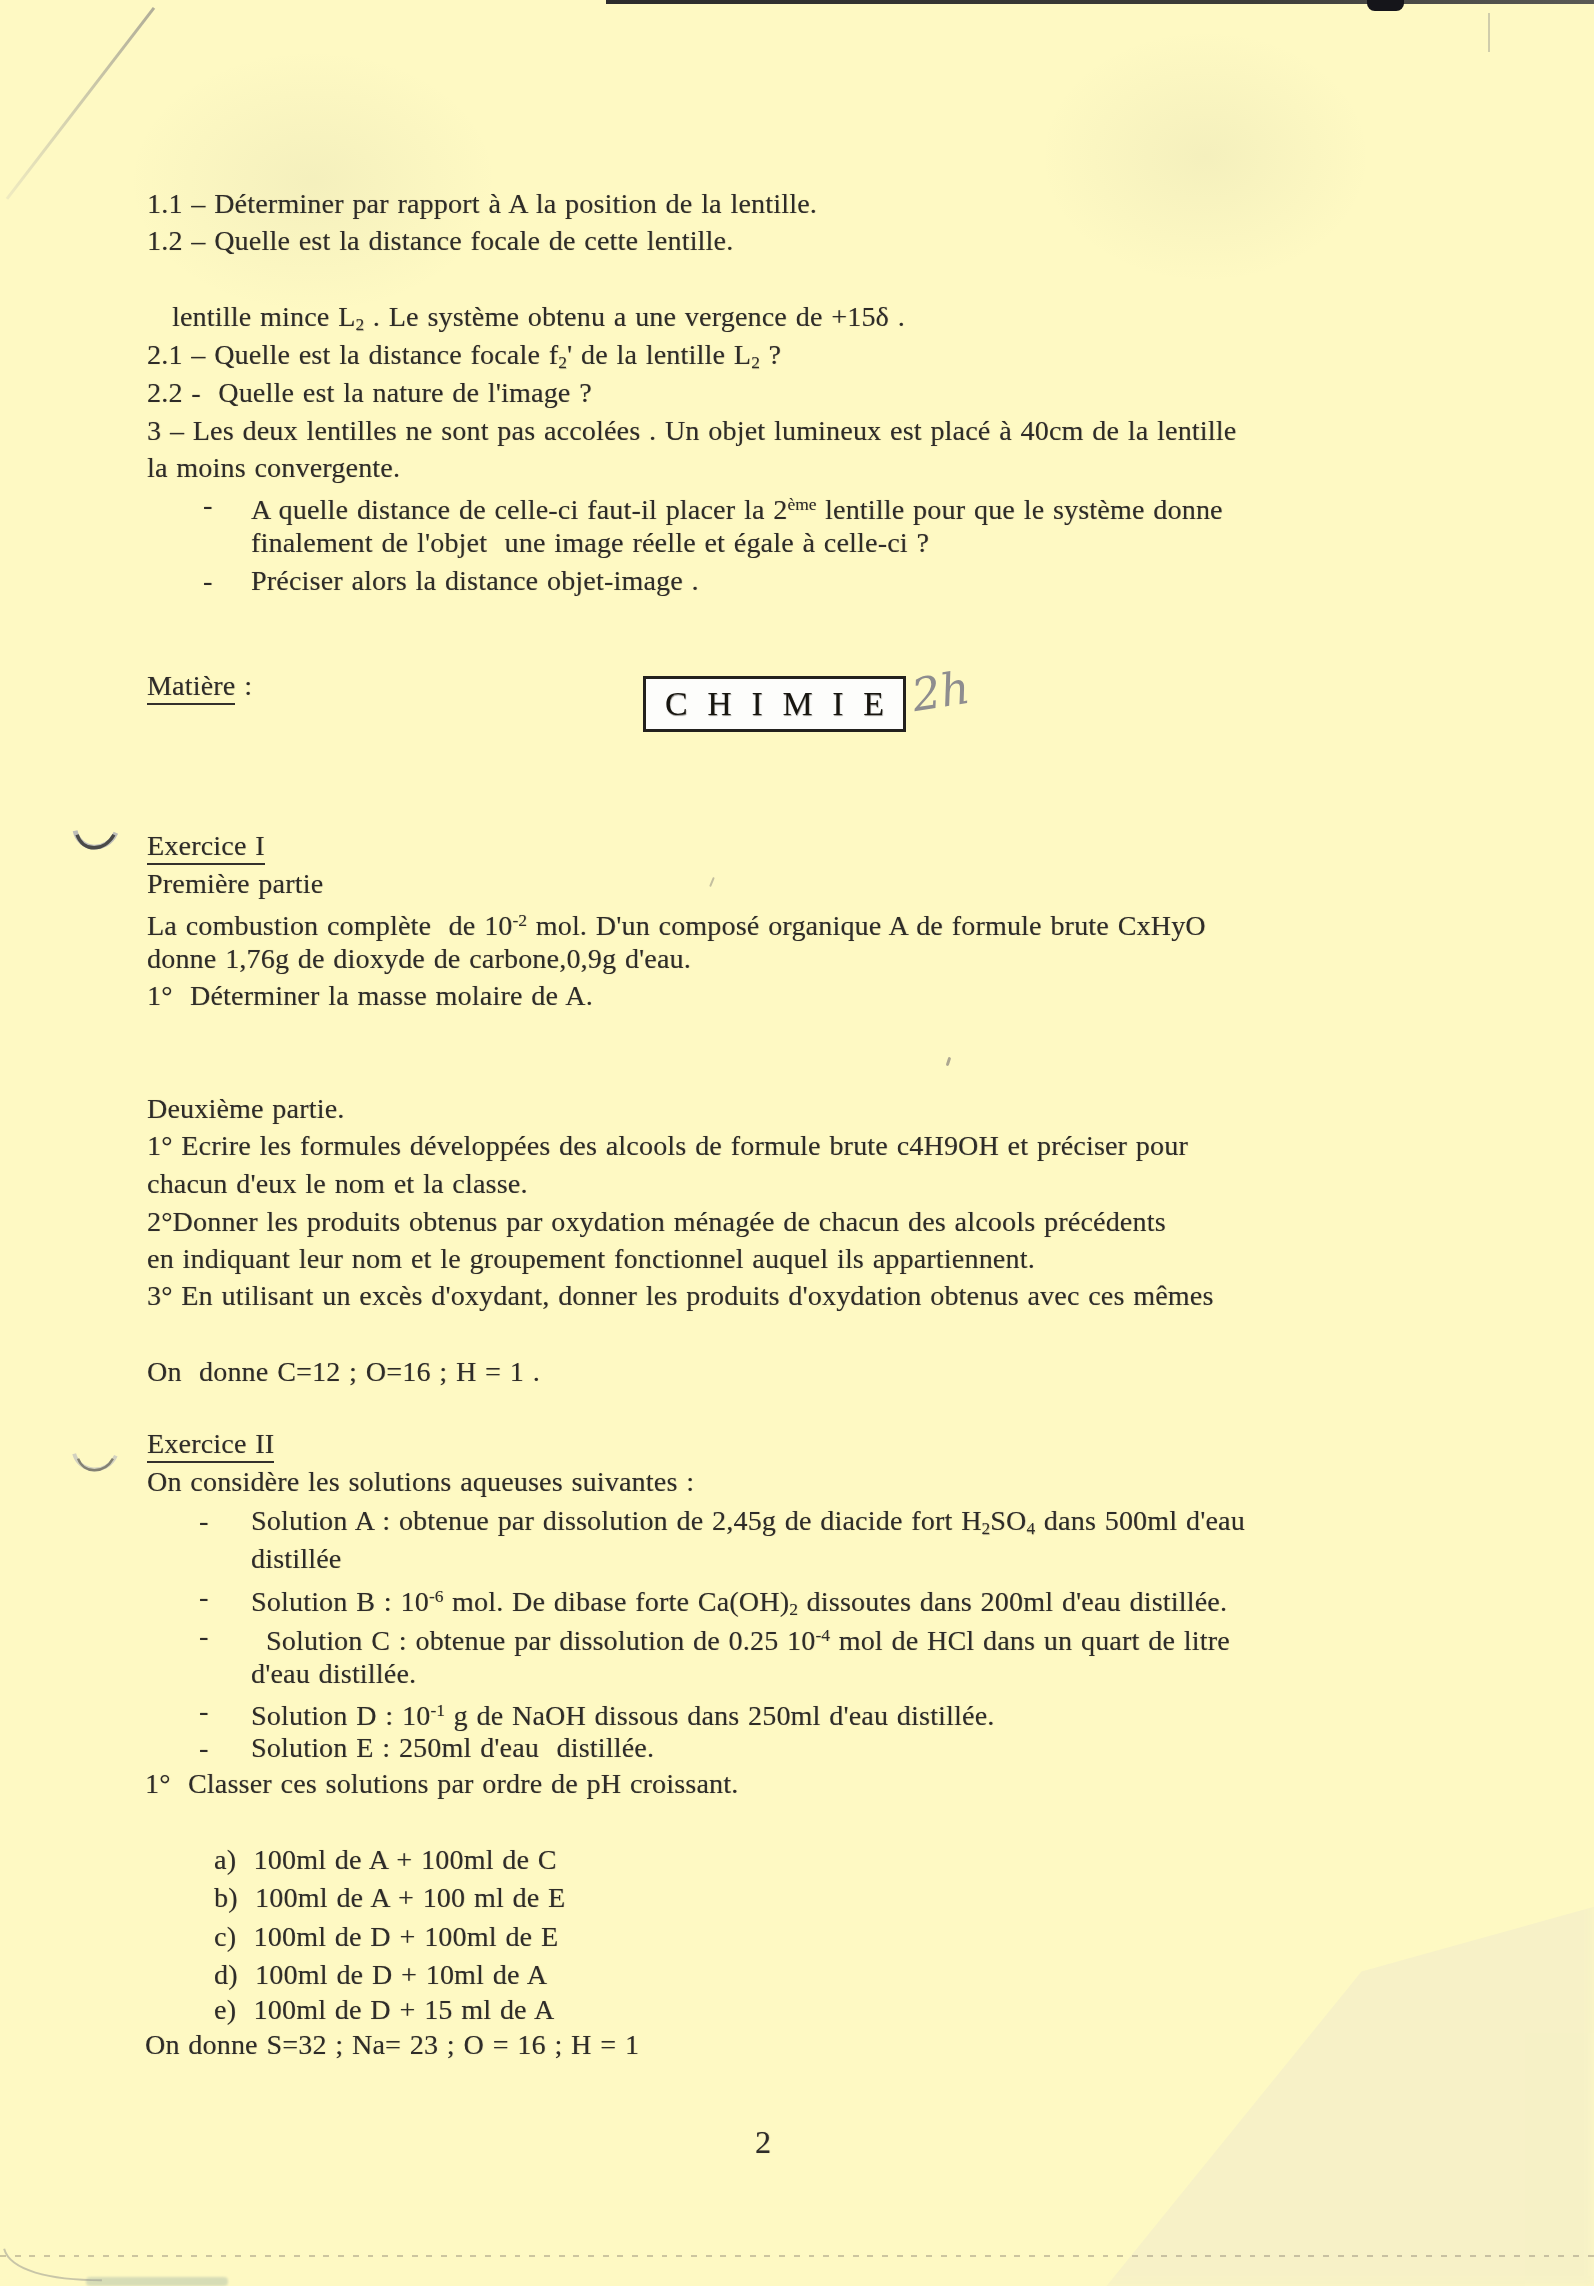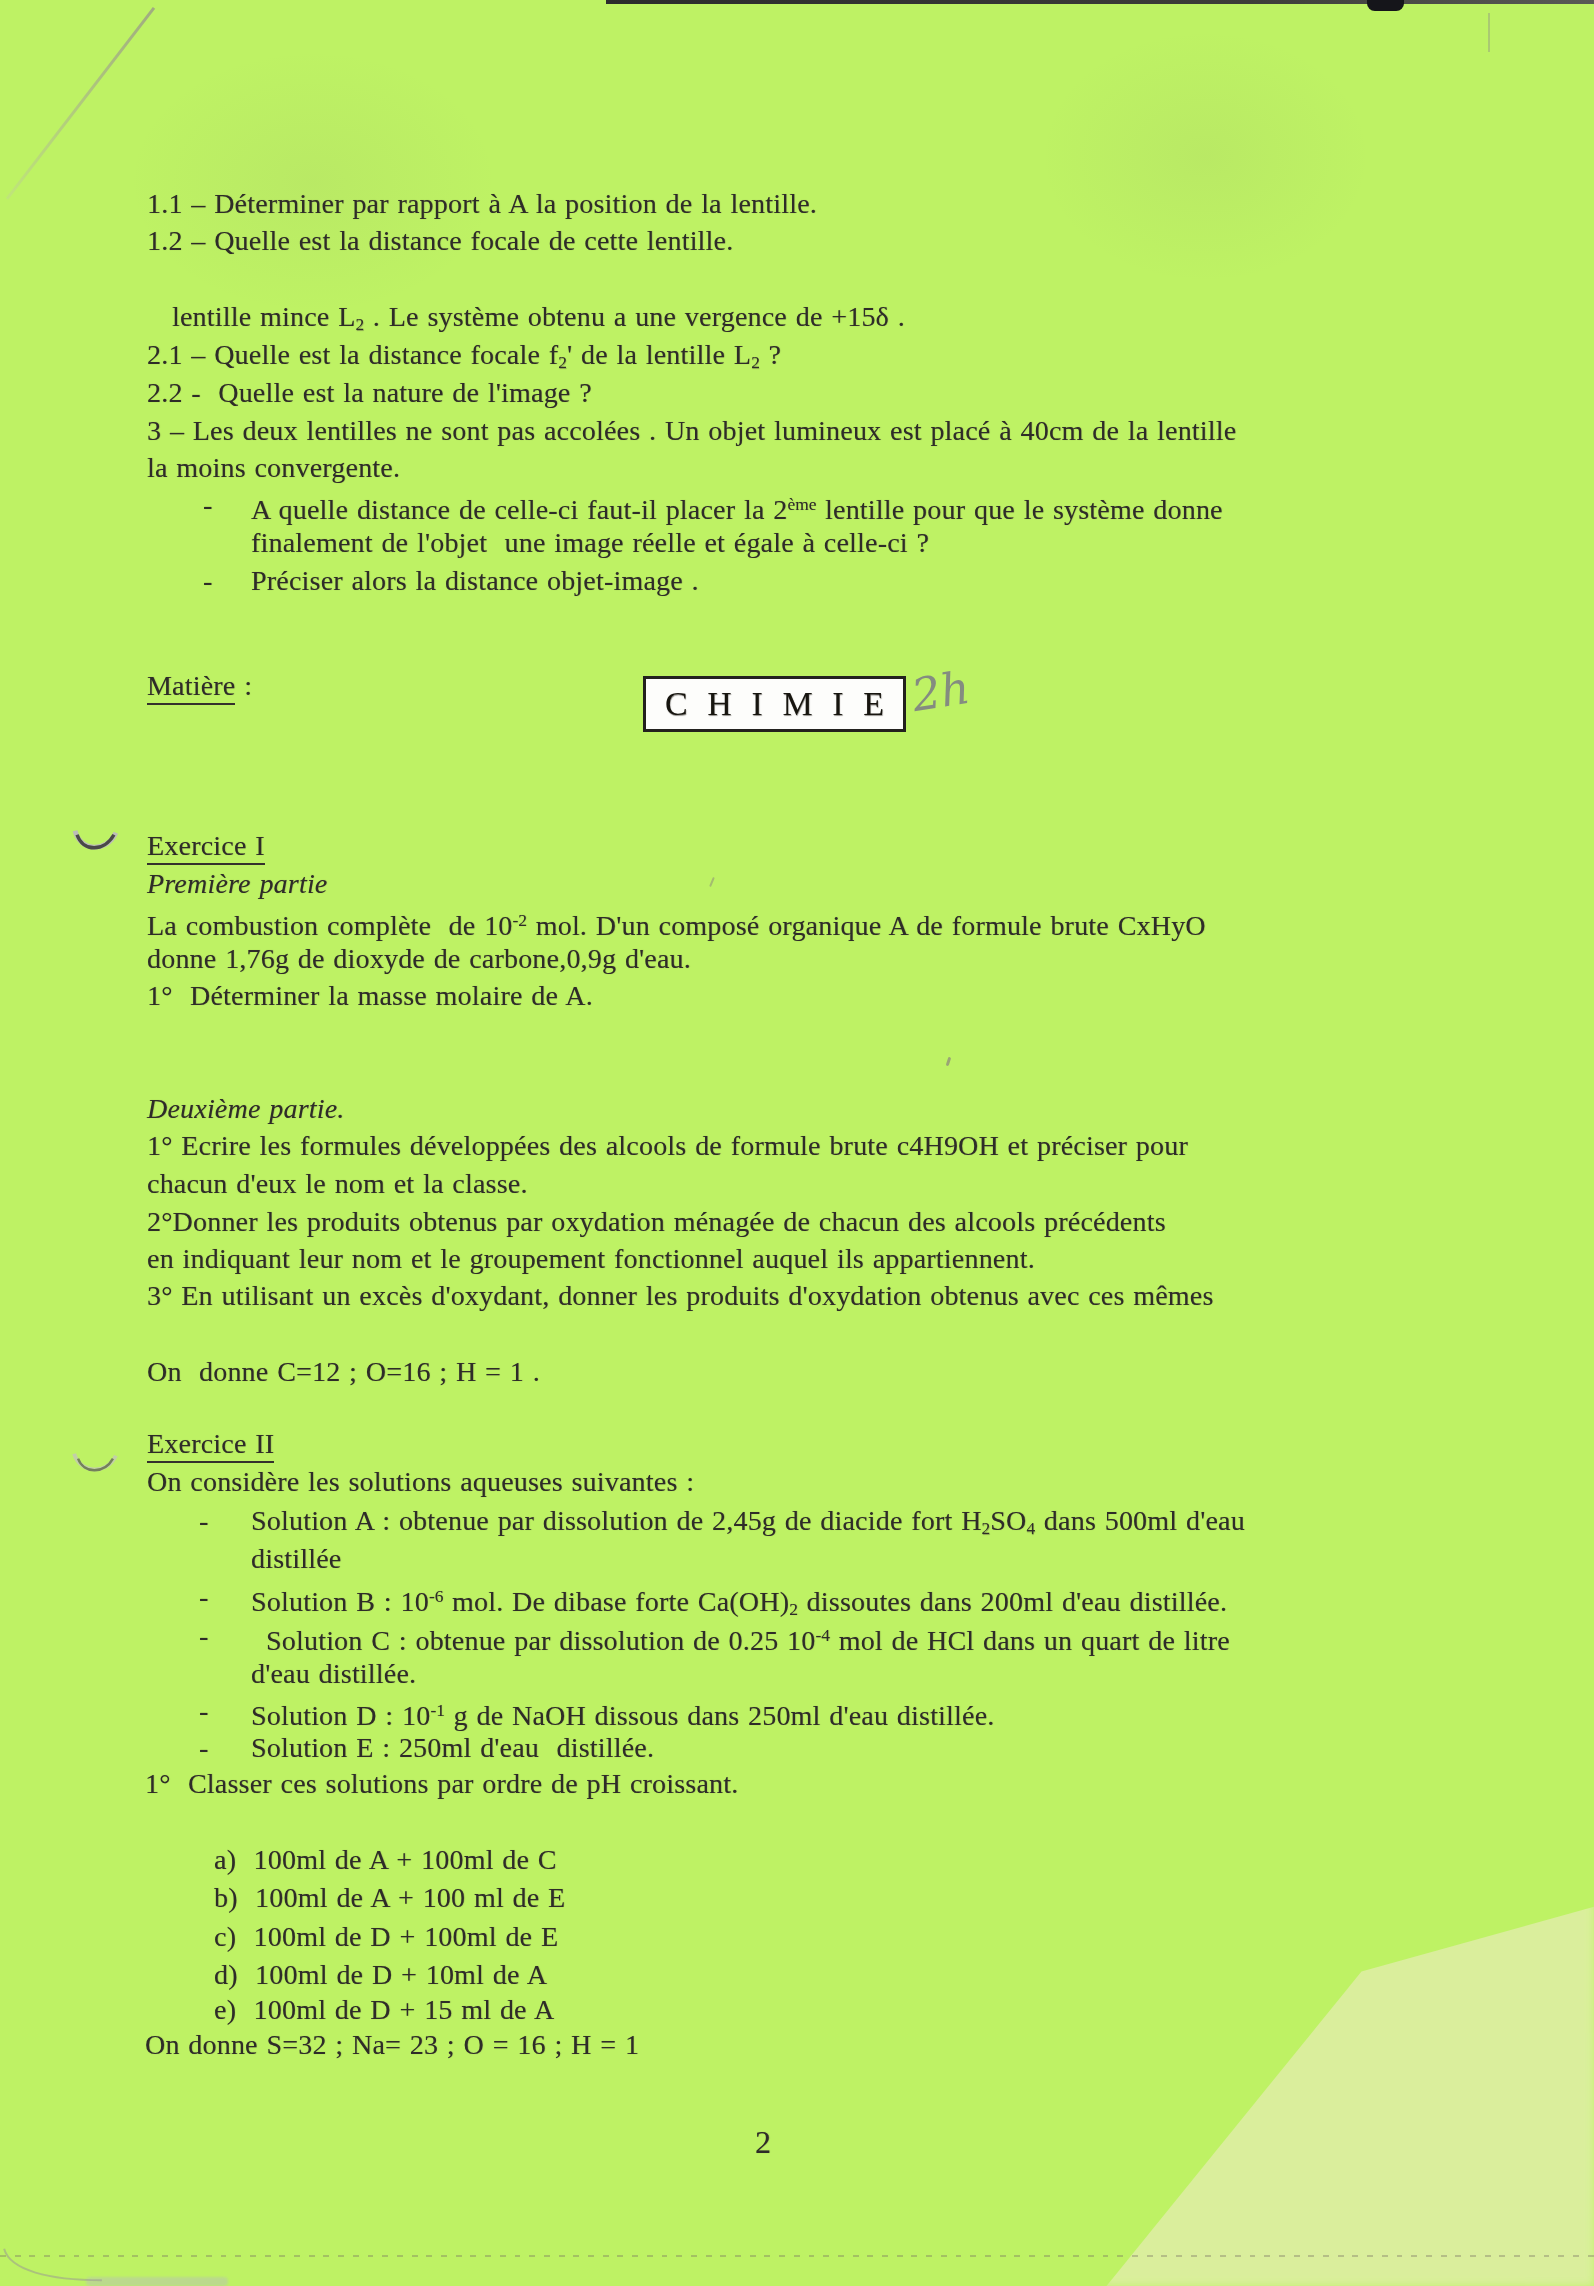--- a/index.html
+++ b/index.html
@@ -1,27 +1,27 @@
 <!DOCTYPE html>
 <html><head>
 <meta charset="utf-8">
 <style>
   * { margin:0; padding:0; box-sizing:border-box; }
   html,body { background:#fcfcf9; }
   .page {
     position:relative; width:1595px; height:2287px;
-    background:#bef264; overflow:hidden;
+    background:#fef9c3; overflow:hidden;
     font-family:"Liberation Serif", serif; color:#2e2c28;
   }
   .ln {
     position:absolute; font-size:28px; line-height:35px;
     letter-spacing:0.2px; word-spacing:1.5px; white-space:pre;
     text-shadow:0.4px 0.4px 0.8px rgba(70,62,55,0.45);
   }
-  .it { font-style:italic; }
+  .it { }
   .ul { border-bottom:2.5px solid #34312c; padding-bottom:2px; }
   sub.s { font-size:0.62em; vertical-align:-0.25em; letter-spacing:0; }
   sup.s { font-size:0.62em; vertical-align:0.5em; letter-spacing:0; }
   .strike { text-decoration:line-through; text-decoration-thickness:2.9px; text-decoration-color:#384268; }
   .pageno { font-size:32px; }
 
   .chimie-box {
     position:absolute; left:643px; top:676px; width:263px; height:56px;
     border:3.4px solid #23211e; display:flex; align-items:center; justify-content:center;
     background:#fdfdfb;

